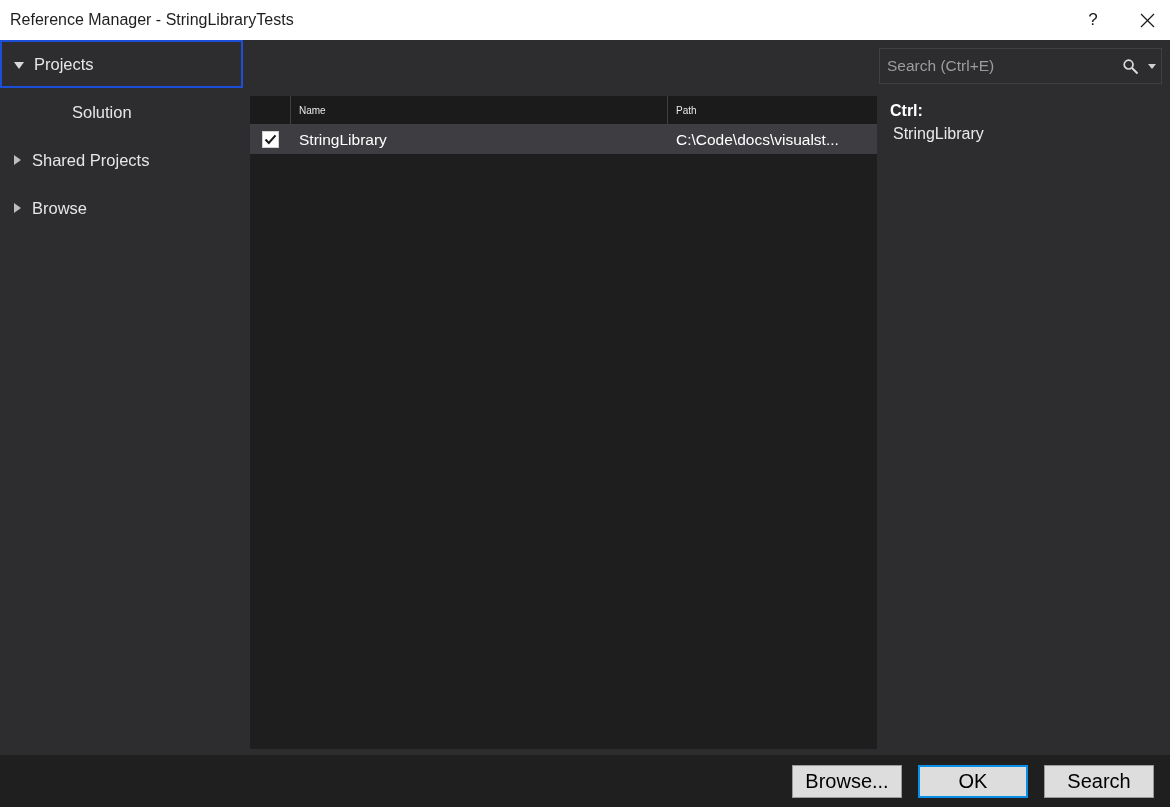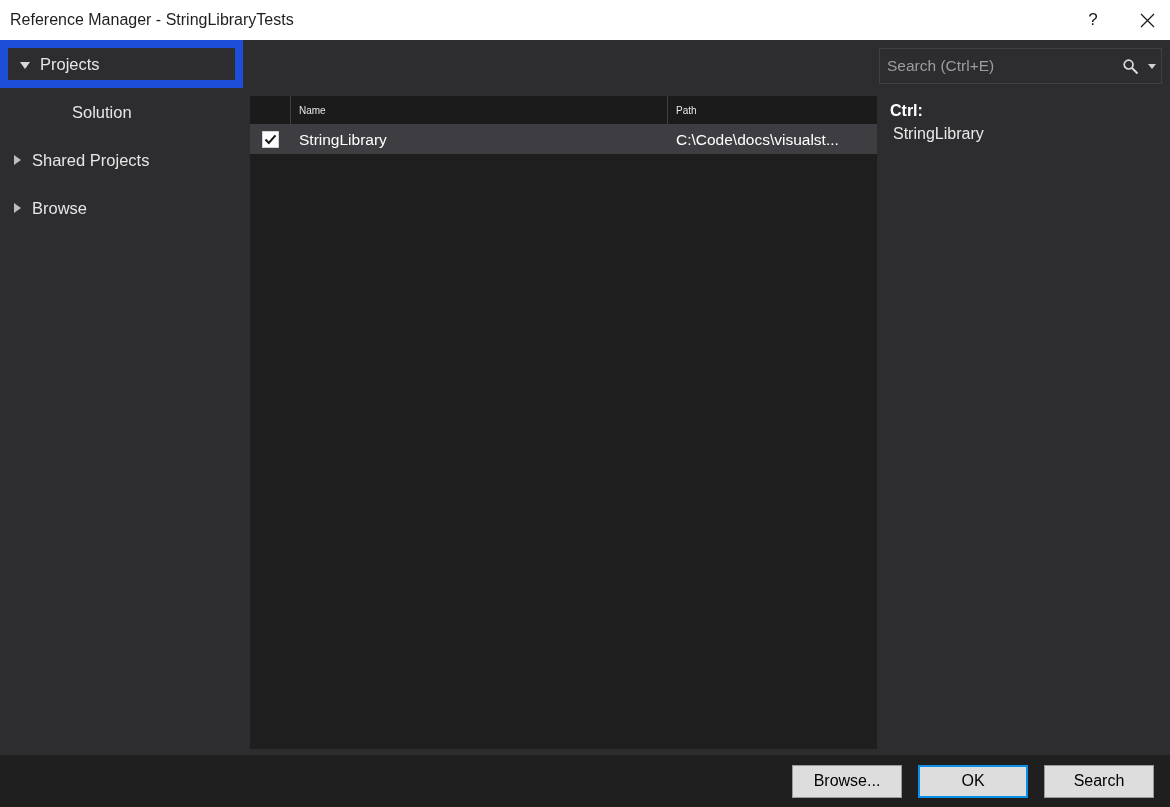--- a/index.html
+++ b/index.html
@@ -68,21 +68,21 @@
     position: relative;
     height: 48px;
     display: flex;
     align-items: center;
     box-sizing: border-box;
     color: #e6e6e6;
     font-size: 16.5px;
     cursor: default;
   }
   .side-item.selected {
-    border: 8px solid #1d4ed8;
+    border: 2px solid #1d4ed8;
   }
   .side-arrow {
     width: 30px;
     min-width: 30px;
     display: flex;
     align-items: center;
     justify-content: center;
     margin-left: 2px;
   }
   .tri-right {
@@ -240,21 +240,21 @@
     display: flex;
     align-items: center;
     justify-content: flex-end;
   }
   .btn {
     height: 33px;
     min-width: 110px;
     background: #dddddd;
     color: #000000;
     font-family: "Liberation Sans", sans-serif;
-    font-size: 16px;
+    font-size: 20px;
     border: 1px solid #9a9a9a;
     box-sizing: border-box;
     margin-right: 16px;
     cursor: default;
     display: flex;
     align-items: center;
     justify-content: center;
   }
   .btn.default {
     border: 2px solid #0a8fe8;

